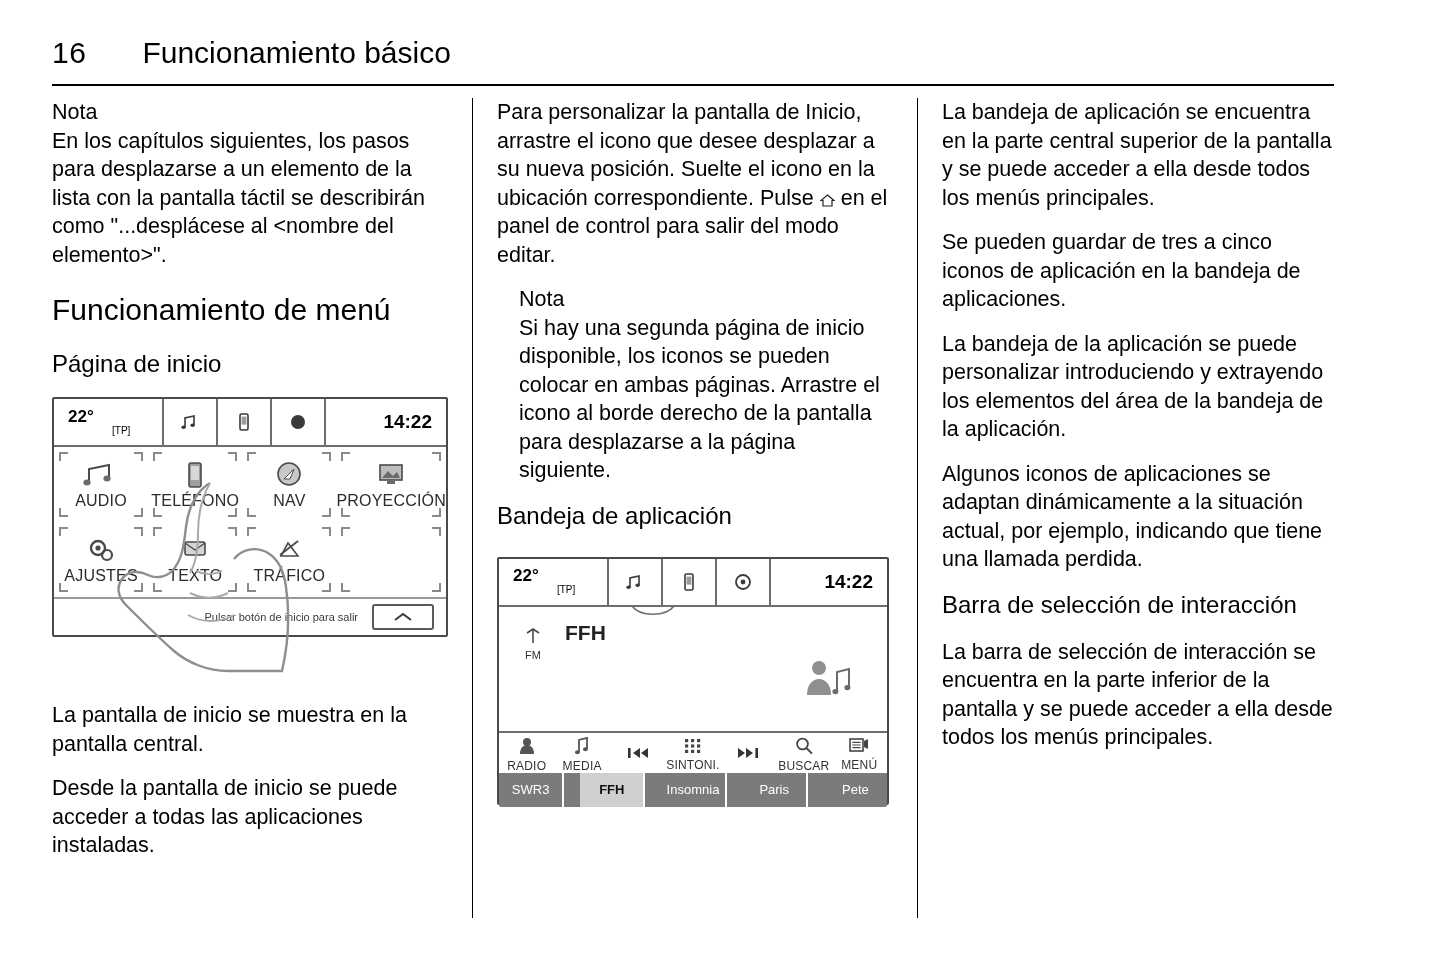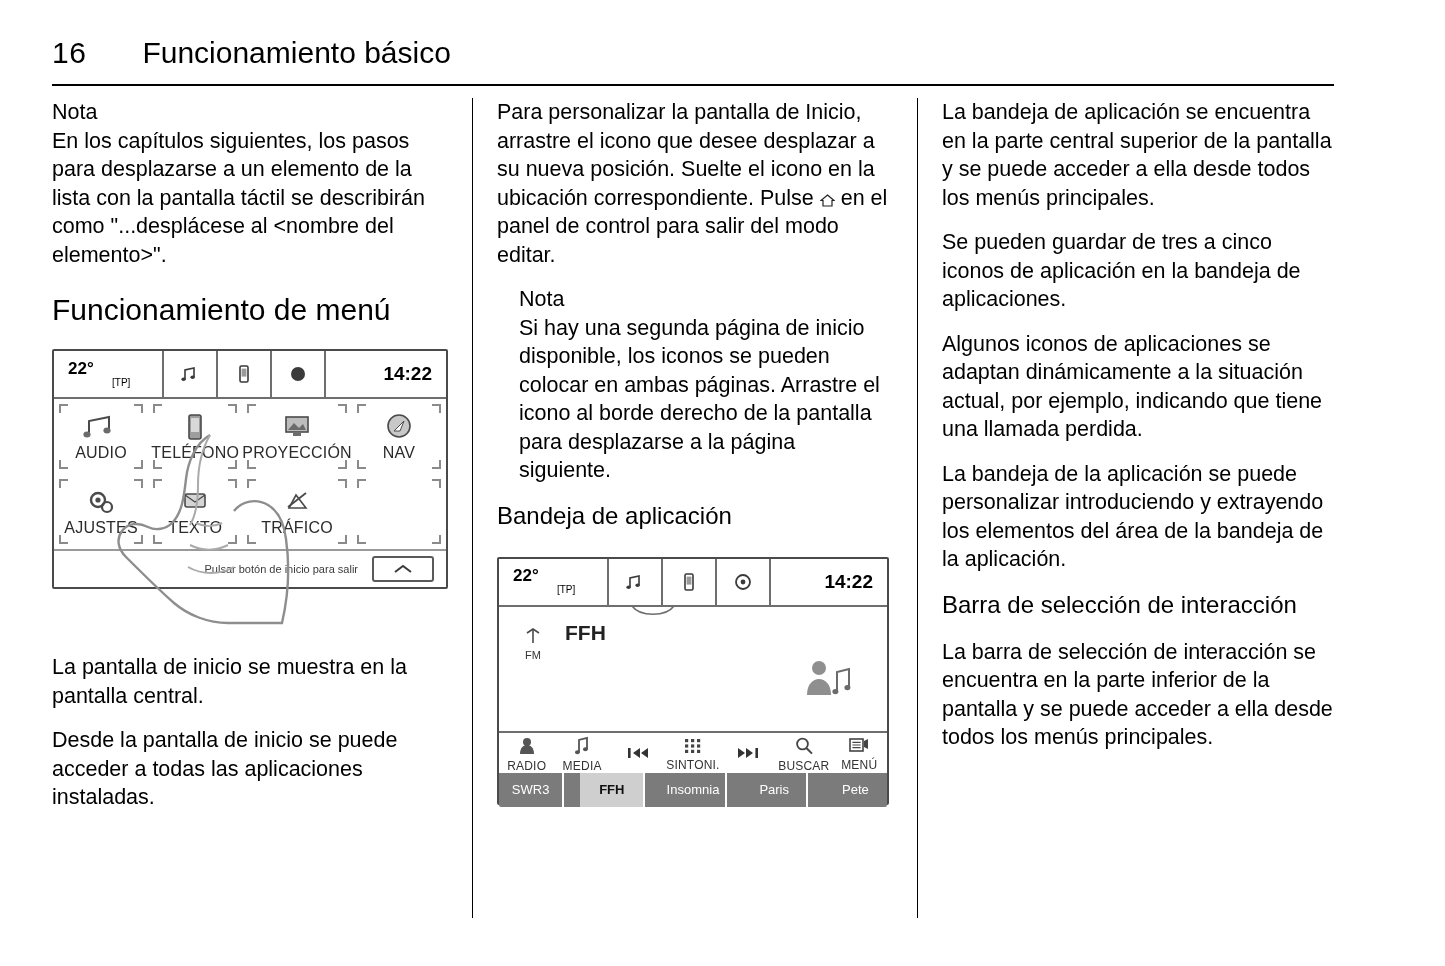--- a/index.html
+++ b/index.html
@@ -360,20 +360,21 @@
   </div>
   <div class="header-rule"></div>
 
   <div class="columns">
 
     <div class="col">
       <p class="note-title">Nota</p>
       <p class="note-body">En los capítulos siguientes, los pasos para desplazarse a un elemento de la lista con la pantalla táctil se describirán como "...desplácese al &lt;nombre del elemento&gt;".</p>
 
       <h2>Funcionamiento de menú</h2>
+      <h3 class="first">Página de inicio</h3>
 
       <div class="fig1">
         <div class="screen1">
 
           <div class="statusbar">
             <div class="sb-temp">
               <div class="t1">22°</div>
               <div class="t2">[TP]</div>
             </div>
             <div class="sb-tray">
@@ -422,36 +423,36 @@
                 <rect x="14" y="6" width="8" height="14" fill="#d8d8d8"></rect>
               </svg>
               <span class="app-label">TELÉFONO</span>
             </div>
             <div class="app-cell">
               <span class="corner c-tl"></span>
               <span class="corner c-tr"></span>
               <span class="corner c-bl"></span>
               <span class="corner c-br"></span>
               <svg class="app-icon" viewBox="0 0 36 30">
+                <circle cx="18" cy="14" r="11" fill="#c8c8c8" stroke="#4a4a4a" stroke-width="1.6"></circle>
+                <path d="M13 19 L23 9 L19 19 Z" fill="#ffffff" stroke="#4a4a4a" stroke-width="1"></path>
+              </svg>
+              <span class="app-label">NAV</span>
+            </div>
+            <div class="app-cell">
+              <span class="corner c-tl"></span>
+              <span class="corner c-tr"></span>
+              <span class="corner c-bl"></span>
+              <span class="corner c-br"></span>
+              <svg class="app-icon" viewBox="0 0 36 30">
                 <rect x="7" y="5" width="22" height="15" fill="#bdbdbd" stroke="#4a4a4a" stroke-width="1.6"></rect>
                 <path d="M9 18 L15 11 L20 16 L24 12 L27 18 Z" fill="#6b6b6b"></path>
                 <rect x="14" y="21" width="8" height="3" fill="#6b6b6b"></rect>
               </svg>
               <span class="app-label">PROYECCIÓN</span>
-            </div>
-            <div class="app-cell">
-              <span class="corner c-tl"></span>
-              <span class="corner c-tr"></span>
-              <span class="corner c-bl"></span>
-              <span class="corner c-br"></span>
-              <svg class="app-icon" viewBox="0 0 36 30">
-                <circle cx="18" cy="14" r="11" fill="#c8c8c8" stroke="#4a4a4a" stroke-width="1.6"></circle>
-                <path d="M13 19 L23 9 L19 19 Z" fill="#ffffff" stroke="#4a4a4a" stroke-width="1"></path>
-              </svg>
-              <span class="app-label">NAV</span>
             </div>
 
             <div class="app-cell">
               <span class="corner c-tl"></span>
               <span class="corner c-tr"></span>
               <span class="corner c-bl"></span>
               <span class="corner c-br"></span>
               <svg class="app-icon" viewBox="0 0 36 30">
                 <circle cx="15" cy="13" r="7" fill="none" stroke="#4a4a4a" stroke-width="2.4"></circle>
                 <circle cx="15" cy="13" r="2.6" fill="#4a4a4a"></circle>
@@ -657,20 +658,20 @@
           </div>
         </div>
       </div>
     </div>
 
     <div class="col-divider"></div>
 
     <div class="col">
       <p>La bandeja de aplicación se encuentra en la parte central superior de la pantalla y se puede acceder a ella desde todos los menús principales.</p>
       <p>Se pueden guardar de tres a cinco iconos de aplicación en la bandeja de aplicaciones.</p>
+      <p>La bandeja de la aplicación se puede personalizar introduciendo y extrayendo los elementos del área de la bandeja de la aplicación.</p>
       <p>Algunos iconos de aplicaciones se adaptan dinámicamente a la situación actual, por ejemplo, indicando que tiene una llamada perdida.</p>
-      <p>La bandeja de la aplicación se puede personalizar introduciendo y extrayendo los elementos del área de la bandeja de la aplicación.</p>
       <h3>Barra de selección de interacción</h3>
       <p>La barra de selección de interacción se encuentra en la parte inferior de la pantalla y se puede acceder a ella desde todos los menús principales.</p>
     </div>
 
   </div>
 </div>
 
 </body></html>

